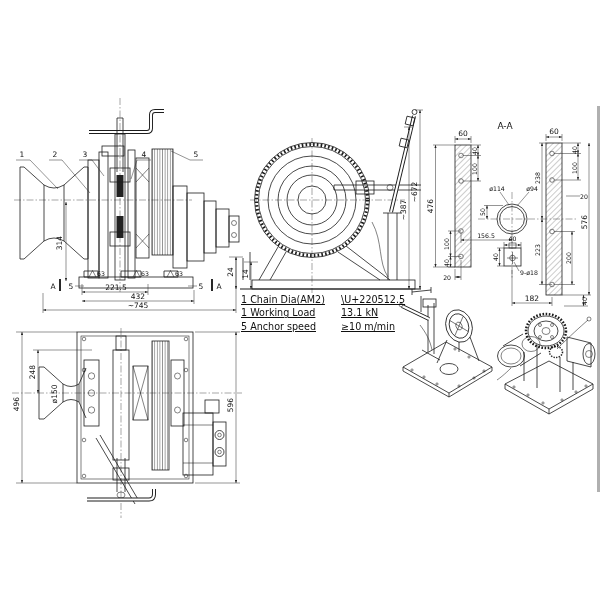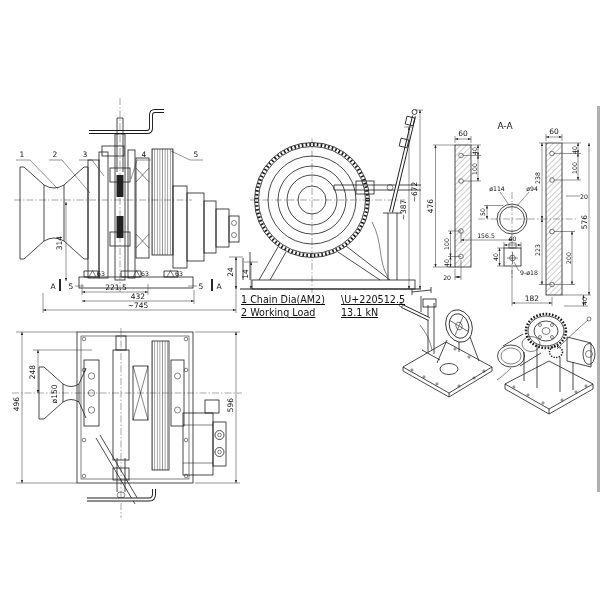--- a/index.html
+++ b/index.html
@@ -371,19 +371,23 @@
     <path class="lt" d="M511,368 C505,374 500,378 497,380"></path>
   </g>
 </svg>
 
 <div class="spec">
   <div class="spec-row">
     <span>1 Chain Dia(AM2)</span>
     <span>\U+220512.5</span>
   </div>
   <div class="spec-row">
-    <span>2 Working Load</span>
+    <span>1 Working Load</span>
     <span>13.1  kN</span>
   </div>
+  <div class="spec-row">
+    <span>5 Anchor speed</span>
+    <span>≥10 m/min</span>
+  </div>
 </div>
 
 <div class="edge"></div>
 </div>
 
 </body></html>

